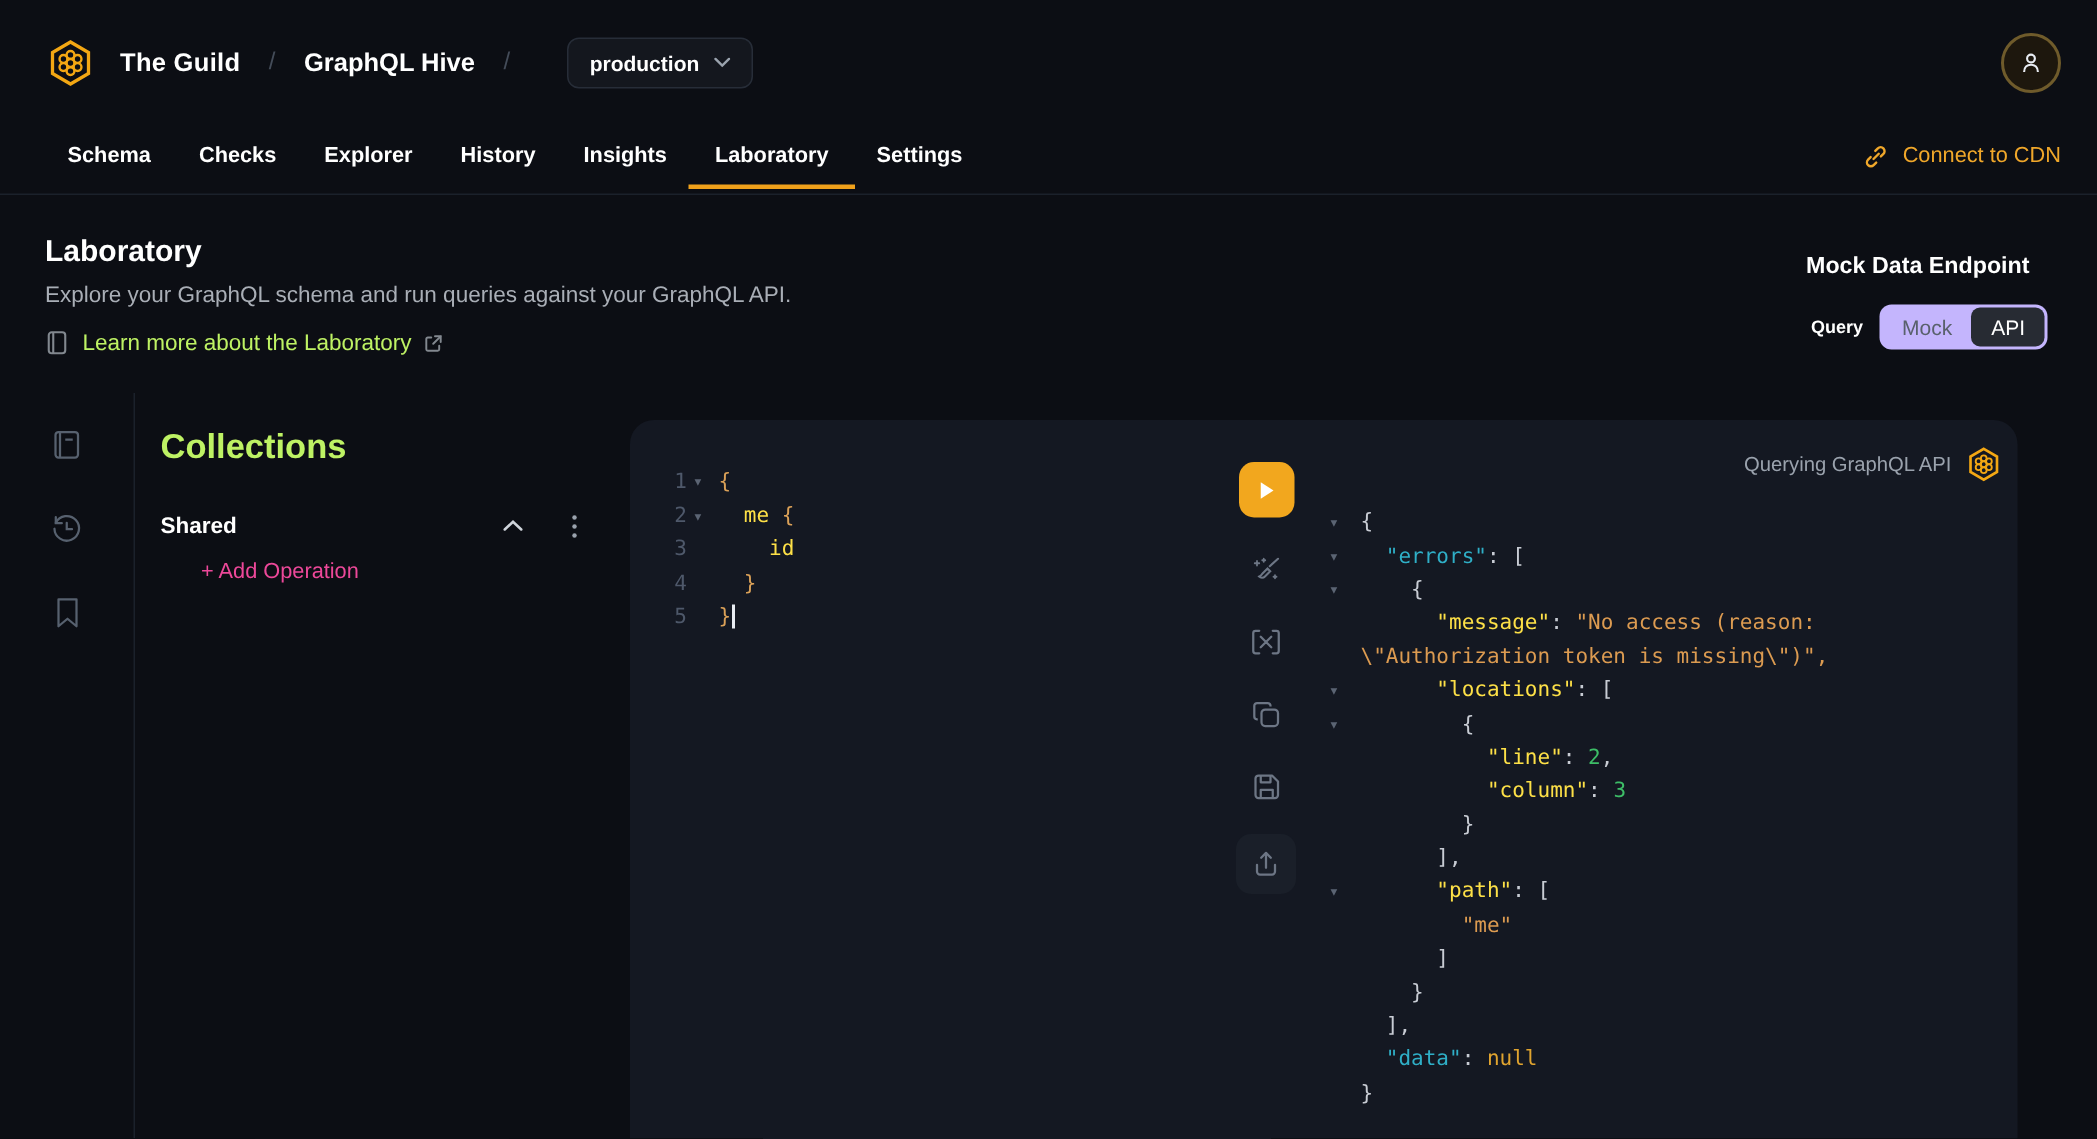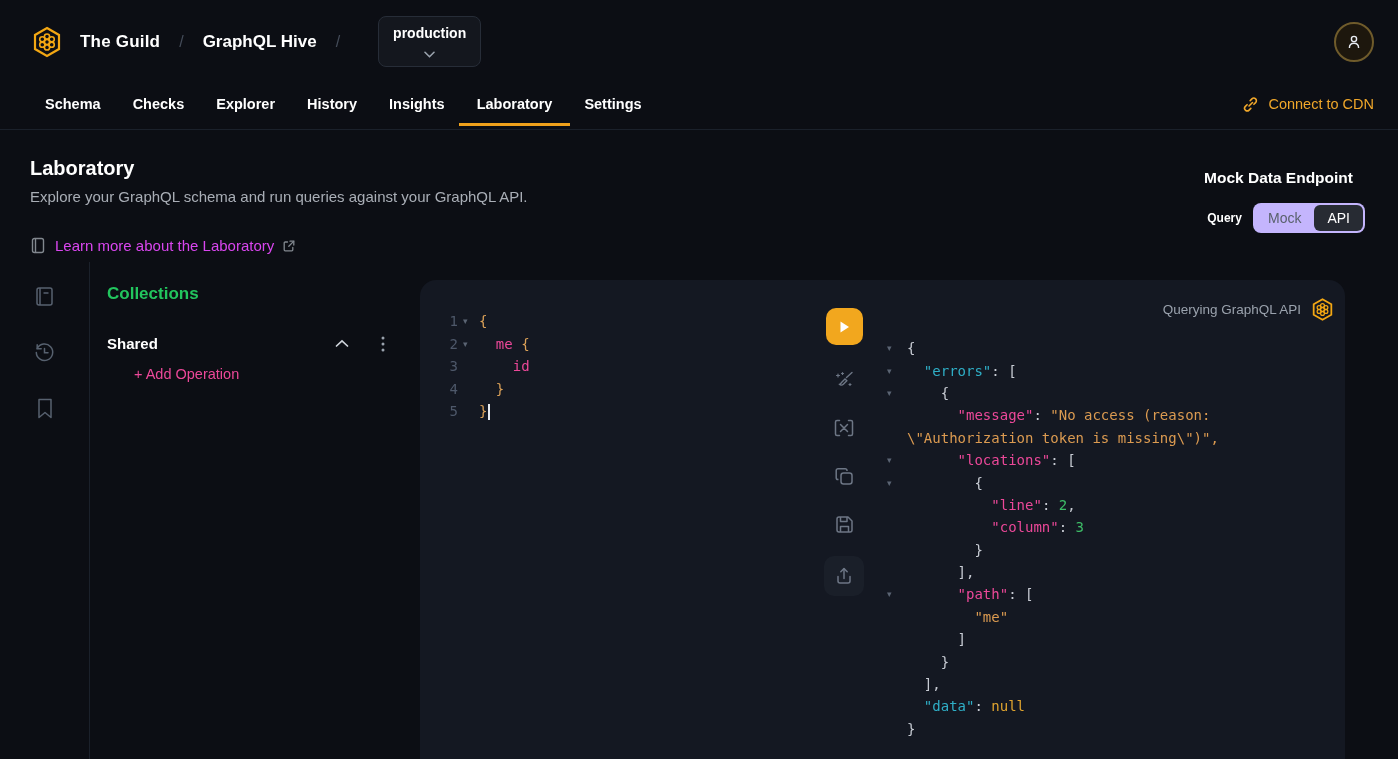--- a/index.html
+++ b/index.html
@@ -21,34 +21,34 @@
   .nav{position:absolute;top:83px;left:0;right:0;height:47px;display:flex;align-items:center;gap:32px;
        padding:0 24px 4px 45px;border-bottom:1px solid #1b212b;box-sizing:border-box;}
   .tab{position:relative;font-size:14.5px;font-weight:600;color:#fff;height:100%;display:flex;align-items:center;cursor:pointer;}
   .tab.active::after{content:"";position:absolute;left:-18px;right:-18px;bottom:-1px;height:3px;background:#f0a11b;}
   .cdn{margin-left:auto;display:flex;align-items:center;gap:9px;color:#f0a72a;font-size:14.5px;font-weight:500;cursor:pointer;}
 
   
   .subhead{position:absolute;top:130px;left:0;right:0;height:132px;}
   .page-title{position:absolute;left:30px;top:27px;font-size:20px;font-weight:700;}
   .page-sub{position:absolute;left:30px;top:58px;font-size:15px;color:#a9aeb6;}
-  .learn{position:absolute;left:30px;top:99px;display:flex;align-items:center;gap:9px;color:#d946ef;font-size:15px;cursor:pointer;padding-top:8px;}
+  .learn{position:absolute;left:30px;top:82px;display:flex;align-items:center;gap:9px;color:#bef264;font-size:15px;cursor:pointer;padding-top:8px;}
   .mock-head{position:absolute;right:45px;top:39px;font-size:15.5px;font-weight:700;}
   .query-row{position:absolute;right:33px;top:73px;display:flex;align-items:center;gap:11px;}
   .query-label{font-size:12px;font-weight:700;}
   .toggle{display:flex;background:#c4b5fd;border-radius:8px;padding:2px;}
   .seg{padding:5px 13px;font-size:14px;color:#59616c;border-radius:6px;font-weight:500;cursor:pointer;}
   .seg.active{background:#272b33;color:#fff;}
 
   
   .rail{position:absolute;left:0;top:262px;bottom:0;width:90px;border-right:1px solid #1b212b;box-sizing:border-box;
         display:flex;flex-direction:column;align-items:center;padding-top:23px;gap:33px;}
   .rail-btn{cursor:pointer;}
   .collections{position:absolute;left:90px;top:262px;width:330px;bottom:0;padding:22px 0 0 17px;box-sizing:border-box;}
-  .col-title{font-size:17px;font-weight:700;color:#22c55e;}
+  .col-title{font-size:23px;font-weight:700;color:#bef264;}
   .shared-row{margin-top:31px;display:flex;align-items:center;width:278px;}
   .shared-label{flex:1;font-size:15px;font-weight:600;}
   .kebab{margin-left:32px;cursor:pointer;}
   .op-item{margin-top:16px;margin-left:17px;width:198px;background:#171c26;border-radius:8px;padding:10px 16px;
            font-size:14.5px;cursor:pointer;}
   .add-op{margin-top:14px;margin-left:27px;color:#ec4899;font-size:14.5px;font-weight:500;cursor:pointer;}
 
   
   .editor{position:absolute;left:420px;top:280px;width:925px;height:495px;background:#141822;border-radius:16px;}
 
@@ -67,21 +67,21 @@
   .response{position:absolute;left:450px;top:0;right:0;bottom:0;}
   .resp-head{position:absolute;top:17px;right:10px;display:flex;align-items:center;gap:9px;color:#9aa2ad;font-size:13.5px;}
   .resp-body{position:absolute;top:57px;left:14px;right:2px;}
   .resp-line{display:flex;align-items:center;height:22.4px;font-size:14px;}
   .r-fold{width:20px;padding-left:3px;font-size:9px;color:#5b6473;}
   .r-text{white-space:pre;font-family:"DejaVu Sans Mono",monospace;}
 
   
   .tk-plain{color:#c8ccd4;}
   .tk-brace{color:#dba158;}
-  .tk-blue{color:#ec4899;}
+  .tk-blue{color:#fde047;}
   .tk-cyan{color:#2fafc7;}
   .tk-str{color:#dc9b51;}
   .tk-num{color:#3dbd67;}
   .tk-null{color:#e0a42f;}
   .tk-punct{color:#c8ccd4;}
 </style>
 </head>
 <body>
 
 <div class="screen">
@@ -98,21 +98,21 @@
             <circle cx="21.7" cy="14.3" r="2.6"></circle>
           <circle cx="12.3" cy="19.7" r="2.6"></circle>
             <circle cx="21.7" cy="19.7" r="2.6"></circle>
         </g>
       </svg>
     </span>
     <span class="brand">The Guild</span>
     <span class="crumb-sep">/</span>
     <span class="project">GraphQL Hive</span>
     <span class="crumb-sep">/</span>
-    <button class="target-btn" style="border-style:solid;flex-direction:column;">
+    <button class="target-btn" style="border-style:solid;">
       <span>production</span>
       <span>
         <svg width="11" height="7" viewBox="0 0 11 7" fill="none" stroke="#9aa3ae" stroke-width="1.6" stroke-linecap="round">
             <path d="M1 1.3 L5.5 5.7 L10 1.3"></path>
           </svg>
       </span>
     </button>
     <div class="avatar">
       <span>
         <svg width="16" height="16" viewBox="0 0 16 16" fill="none" stroke="#e8ecf2" stroke-width="1.4">

